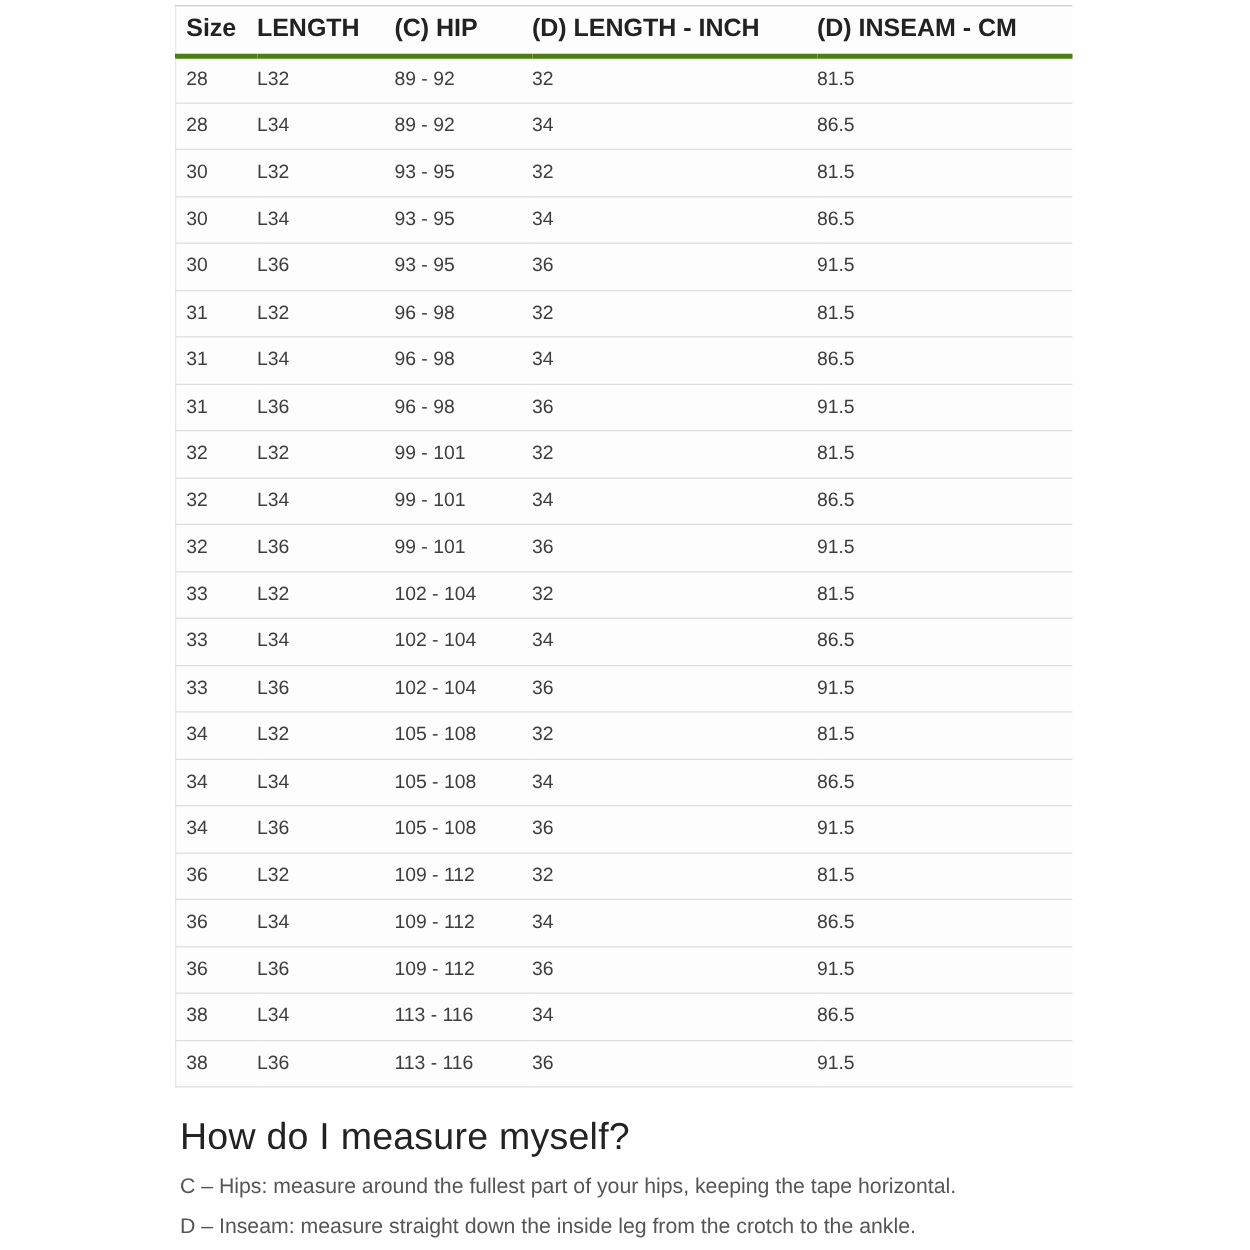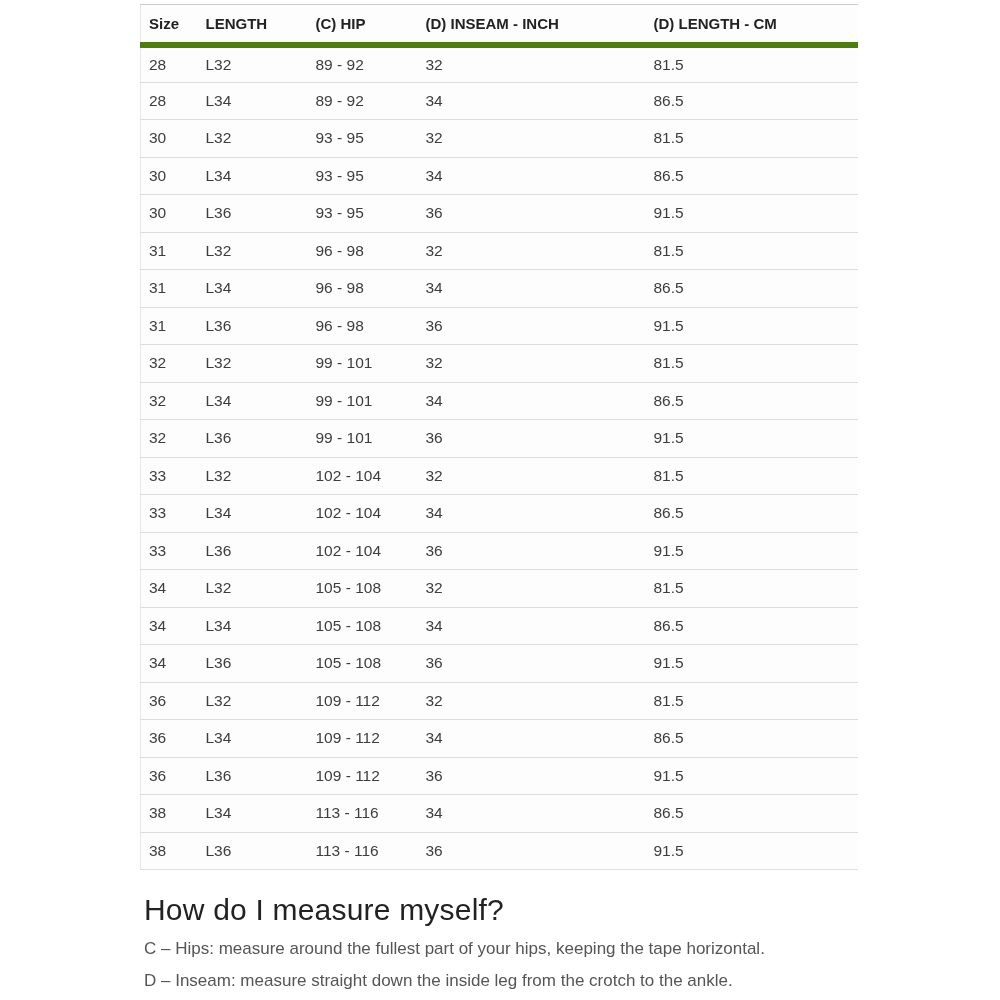--- a/index.html
+++ b/index.html
@@ -24,24 +24,24 @@
     border-top: 1px solid #cccccc;
     border-bottom: 1px solid #dddddd;
     border-left: 1px solid #e7e7e7;
     background: #fdfdfd;
   }
   table.size-table th {
     box-sizing: border-box;
     height: 40px;
     text-align: left;
     vertical-align: middle;
-    font-size: 15px;
+    font-size: 20px;
     font-weight: bold;
     color: #222222;
-    border-bottom: 6px solid #4d7c0f;
+    border-bottom: 4px solid #4d7c0f;
     padding: 0;
     white-space: nowrap;
     overflow: hidden;
   }
   table.size-table td {
     box-sizing: border-box;
     height: 37.5px;
     vertical-align: middle;
     font-size: 15.5px;
     font-weight: normal;
@@ -81,22 +81,22 @@
         <col style="width: 110px;">
         <col style="width: 110px;">
         <col style="width: 228px;">
         <col style="width: 204px;">
       </colgroup>
     <thead>
       <tr>
           <th>Size</th>
           <th>LENGTH</th>
           <th>(C) HIP</th>
-          <th>(D) INSEAM - INCH</th>
-          <th>(D) LENGTH - CM</th>
+          <th>(D) LENGTH - INCH</th>
+          <th>(D) INSEAM - CM</th>
         </tr>
     </thead>
     <tbody>
         <tr>
           <td>28</td>
           <td>L32</td>
           <td>89 - 92</td>
           <td>32</td>
           <td>81.5</td>
         </tr>

